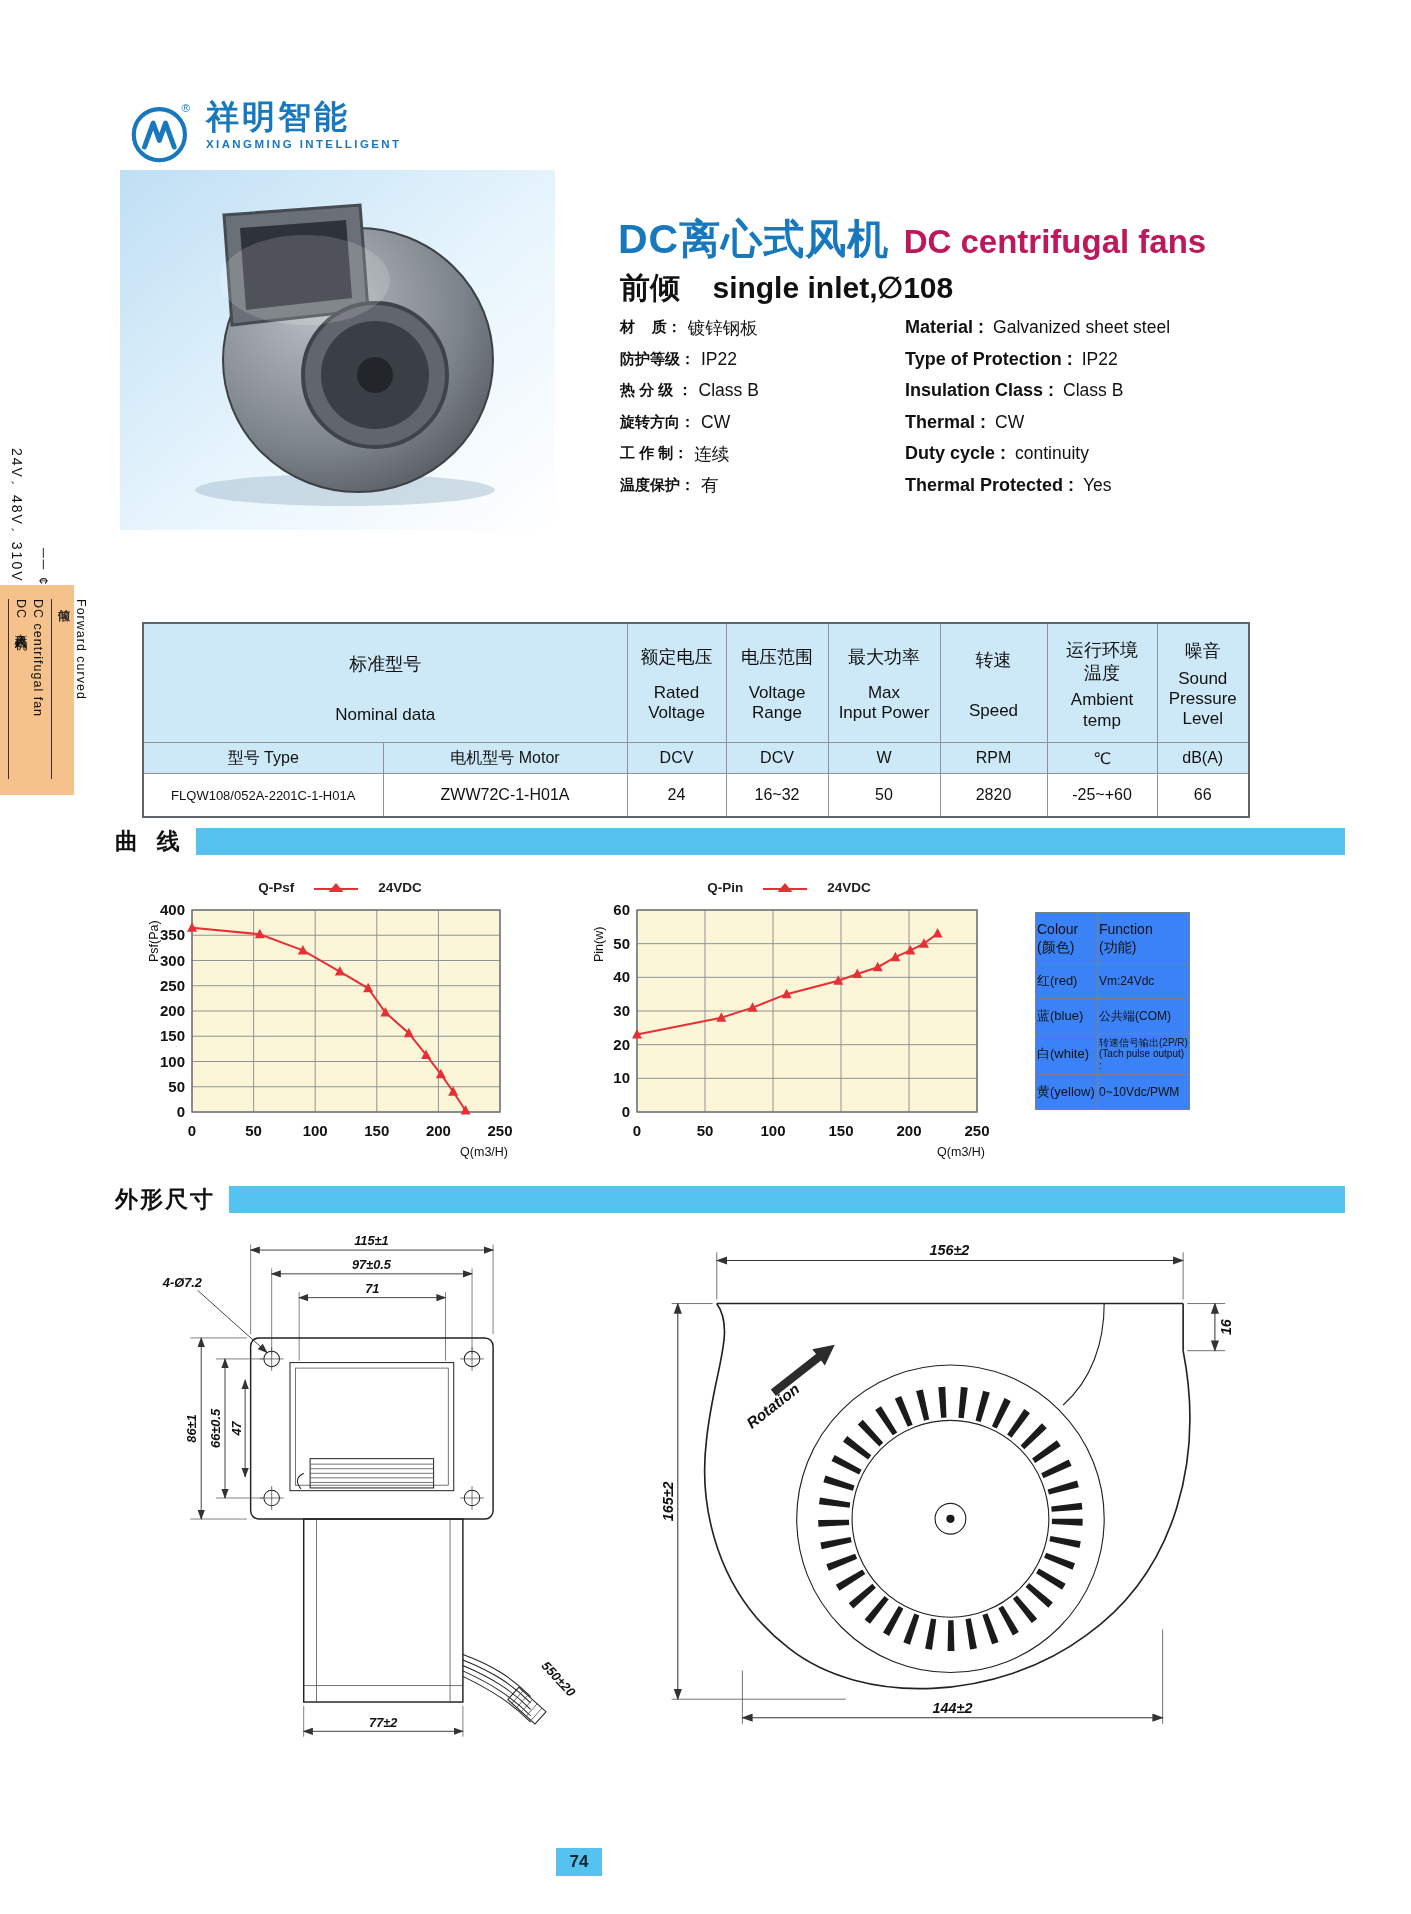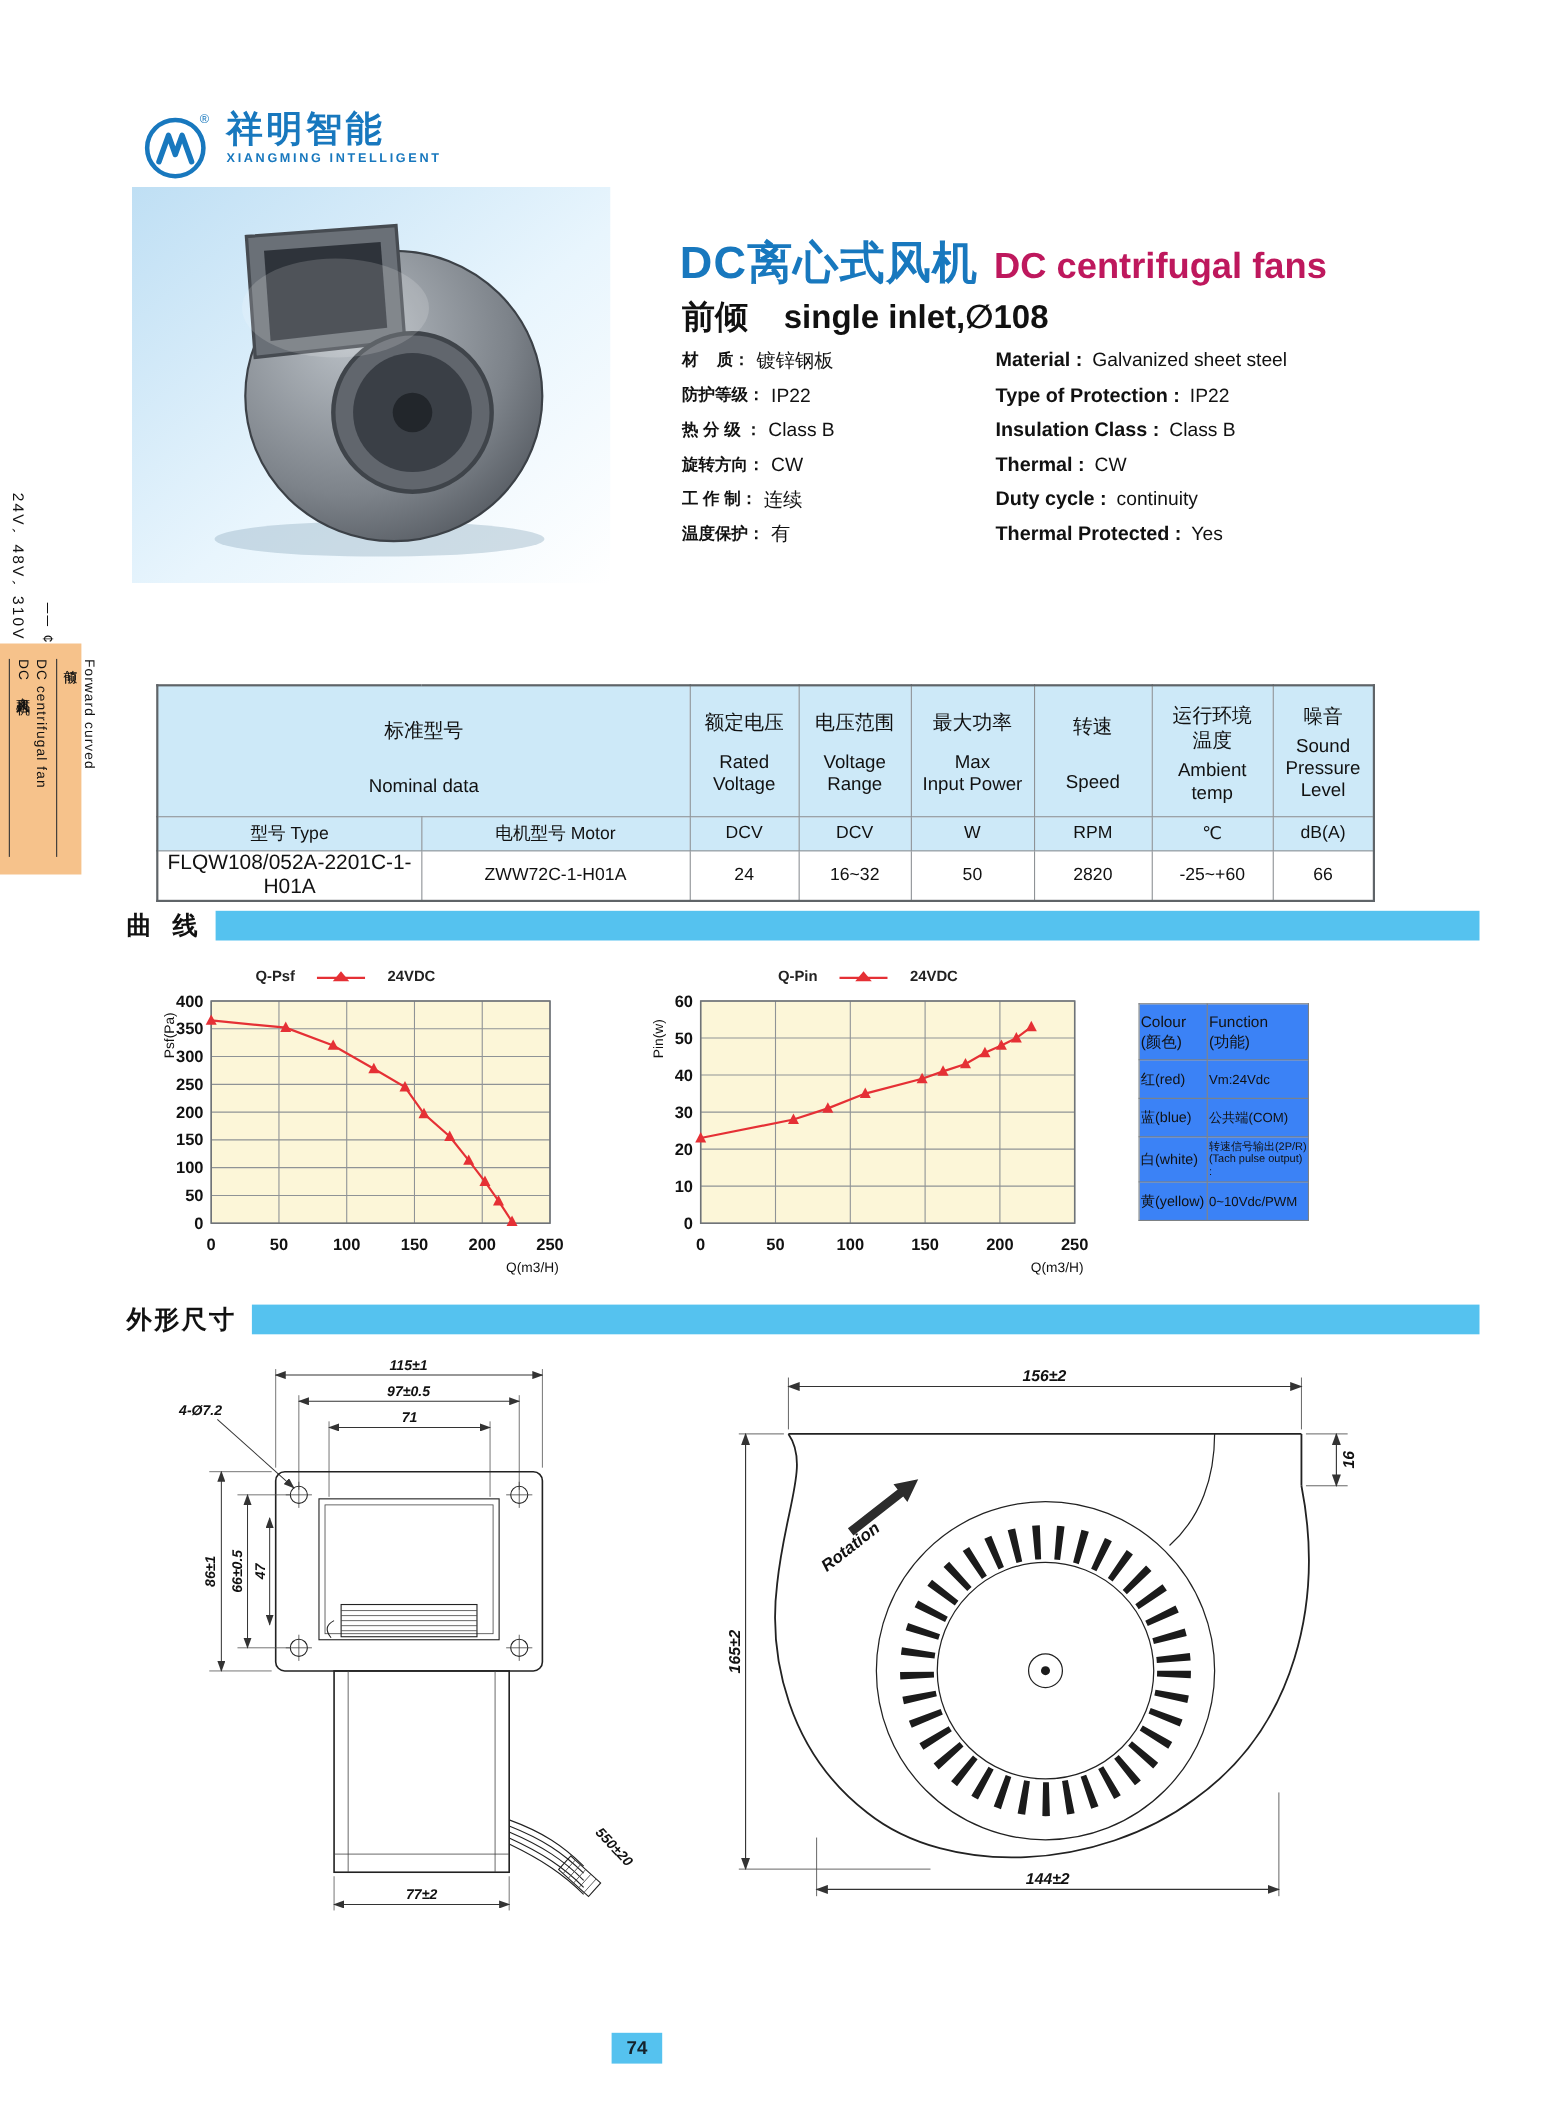--- a/index.html
+++ b/index.html
@@ -237,38 +237,38 @@
       <td>型号 Type</td>
       <td>电机型号 Motor</td>
       <td>DCV</td>
       <td>DCV</td>
       <td>W</td>
       <td>RPM</td>
       <td>℃</td>
       <td>dB(A)</td>
     </tr>
     <tr class="drow">
-      <td style="font-size:19px">FLQW108/052A-2201C-1-H01A</td>
+      <td style="font-size:13px">FLQW108/052A-2201C-1-H01A</td>
       <td>ZWW72C-1-H01A</td>
       <td>24</td>
       <td>16~32</td>
       <td>50</td>
       <td>2820</td>
       <td>-25~+60</td>
       <td>66</td>
     </tr>
   </tbody>
     </table>
 
   <div class="abs section" style="left:115px;top:826px;width:1230px;">
     <span class="stitle">曲  线</span>
     <span class="sbar" style="background:#55c2ef;"></span>
   </div>
 
-  <div class="abs legend" style="left:128px;top:880px;width:372px;">
+  <div class="abs legend" style="left:154px;top:880px;width:372px;">
     <span>Q-Psf</span>
     <svg width="44" height="12">
       <line x1="0" y1="7" x2="44" y2="7" stroke="#e53035" stroke-width="2"></line>
       <path d="M22,1 L29.5,10 L14.5,10 Z" fill="#e53035"></path>
     </svg>
     <span>24VDC</span>
   </div>
   <div class="abs" style="left:142px;top:898px;">
     <div><svg width="374" height="270">
           <rect x="50" y="12" width="308" height="202" fill="#fcf6d8"></rect>

